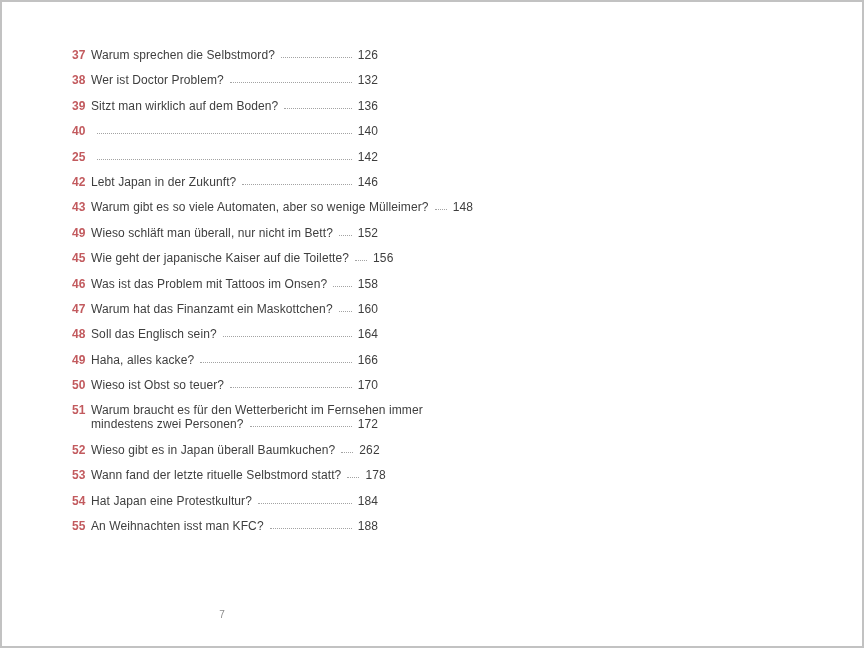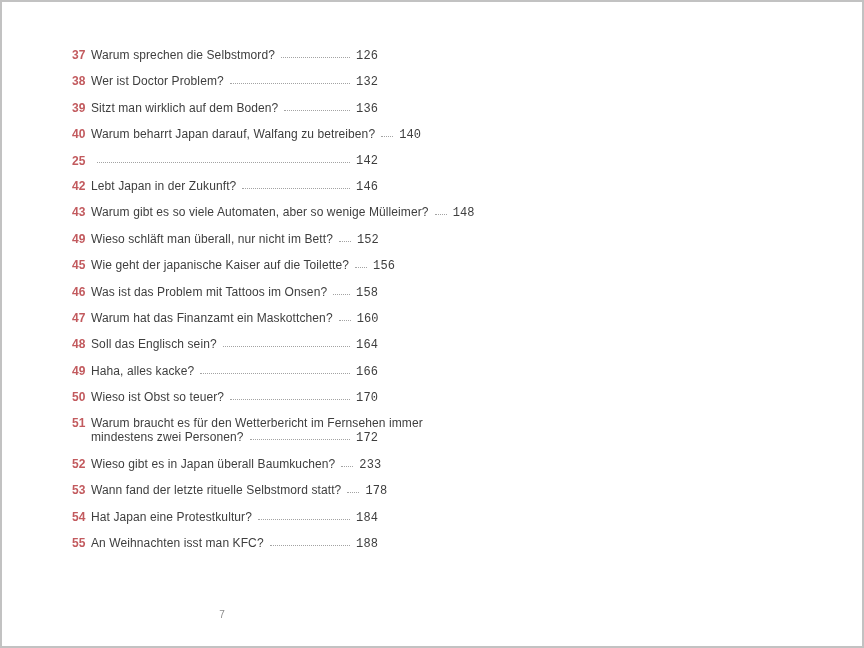--- a/index.html
+++ b/index.html
@@ -54,21 +54,20 @@
     margin: 0 6px 2px 6px;
     height: 1px;
     align-self: baseline;
     transform: translateY(-1px);
   }
   .toc-page {
     flex: none;
     color: var(--text-color, #474747);
     min-width: 18px;
     text-align: right;
-    font-family: Liberation Mono, monospace;
   }
   .folio {
     position: absolute;
     left: 70px;
     top: 607px;
     width: 300px;
     text-align: center;
     font-size: 10px;
     color: var(--folio-color, #8c8c8c);
   }
@@ -108,21 +107,20 @@
             <span class="leader"></span>
             <span class="toc-page">136</span>
           </span>
         </span>
   </div>
 
   <div class="toc-entry">
     <span class="toc-num">40</span>
     <span class="toc-body">
           <span class="toc-line">
-            <span class="toc-title">Warum beharrt Japan darauf, Walfang zu betreiben?</span>
             <span class="leader"></span>
             <span class="toc-page">140</span>
           </span>
         </span>
   </div>
 
   <div class="toc-entry">
     <span class="toc-num">25</span>
     <span class="toc-body">
           <span class="toc-line">
@@ -244,21 +242,21 @@
           </span>
         </span>
   </div>
 
   <div class="toc-entry">
     <span class="toc-num">52</span>
     <span class="toc-body">
           <span class="toc-line">
             <span class="toc-title">Wieso gibt es in Japan überall Baumkuchen?</span>
             <span class="leader"></span>
-            <span class="toc-page">233</span>
+            <span class="toc-page">262</span>
           </span>
         </span>
   </div>
 
   <div class="toc-entry">
     <span class="toc-num">53</span>
     <span class="toc-body">
           <span class="toc-line">
             <span class="toc-title">Wann fand der letzte rituelle Selbstmord statt?</span>
             <span class="leader"></span>

